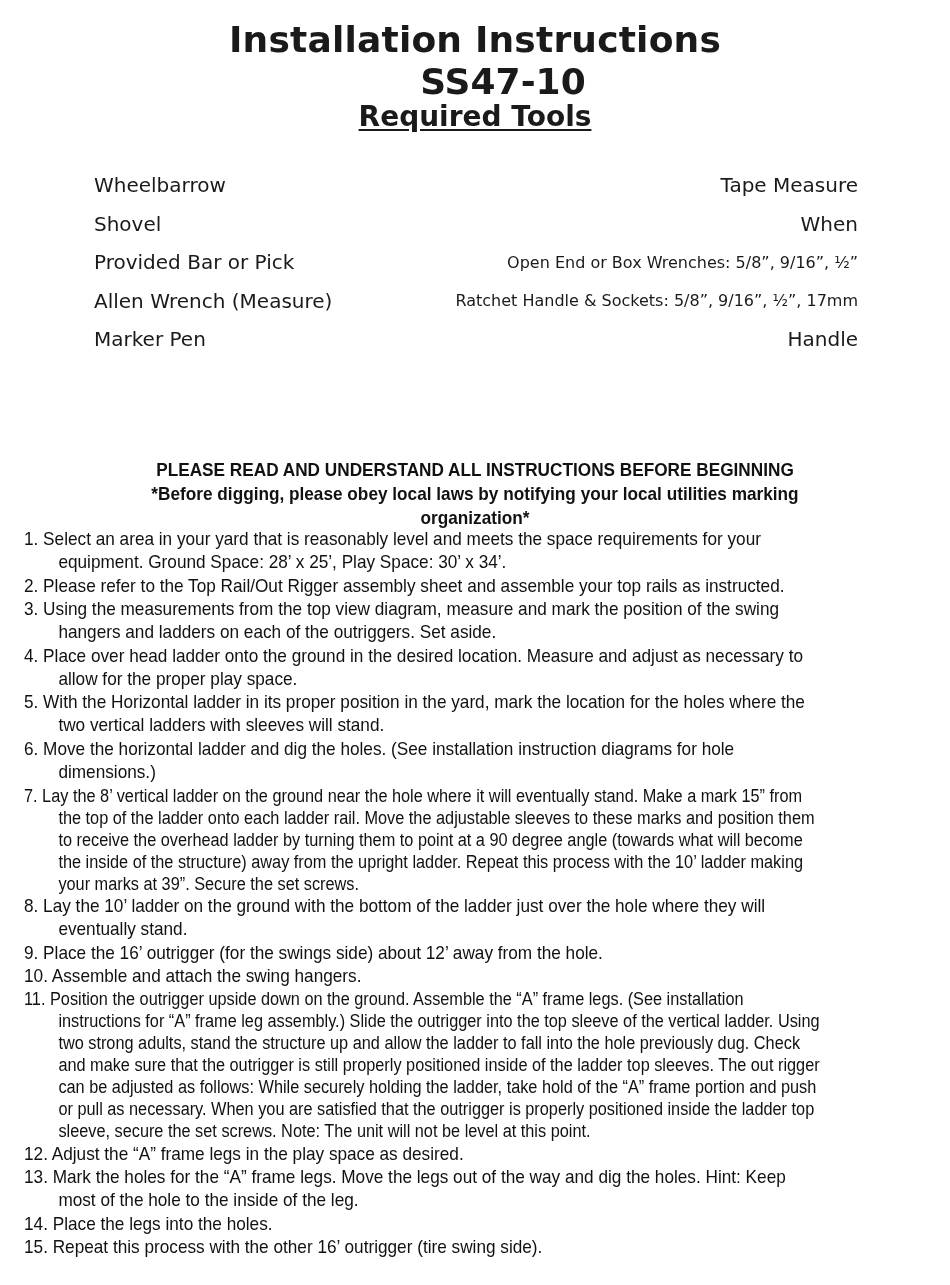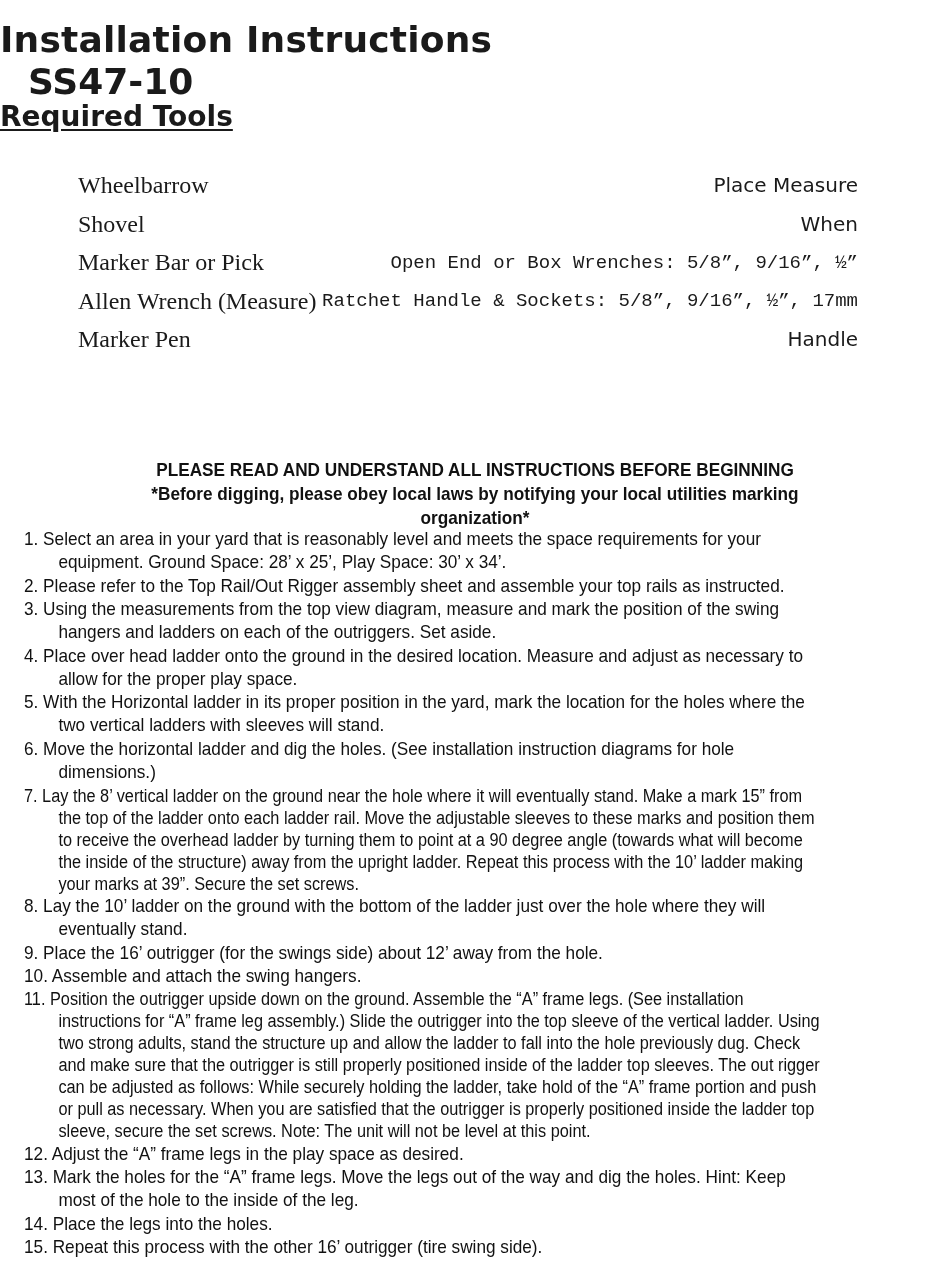--- a/index.html
+++ b/index.html
@@ -12,40 +12,40 @@
       height: 1285px;
       position: relative;
       overflow: hidden;
       color: #1a1a1a;
       font-family: "DejaVu Sans", sans-serif;
     }
     .title {
       position: absolute;
       left: 0;
       width: 950px;
-      text-align: left;
+      text-align: center;
       font-family: "DejaVu Sans", sans-serif;
       font-weight: bold;
       color: #1a1a1a;
       margin: 0;
     }
     #title-main { top: 16px; font-size: 36px; line-height: 48px; letter-spacing: 0.2px; }
     #title-model { top: 58px; font-size: 36px; line-height: 48px; margin-left: 28px; }
     #title-tools { top: 102px; font-size: 28px; line-height: 30px; text-decoration: underline; text-underline-offset: 3px; }
 
     .tool-left, .tool-right {
       position: absolute;
       font-family: "DejaVu Sans", sans-serif;
       color: #1a1a1a;
       white-space: nowrap;
       line-height: 28px;
     }
-    .tool-left { left: 78px; font-size: 24px; font-family: Liberation Serif, serif; }
+    .tool-left { left: 94px; font-size: 20px; }
     .tool-right { right: 92px; text-align: right; font-size: 20px; }
-    .tool-right.small { font-size: 19px; font-family: Liberation Mono, monospace; }
+    .tool-right.small { font-size: 16px; }
 
     .notice {
       position: absolute;
       left: 0;
       width: 950px;
       text-align: center;
       font-family: "Liberation Sans", sans-serif;
       font-weight: bold;
       font-size: 18.5px;
       line-height: 24px;
@@ -84,25 +84,25 @@
 </head>
 <body>
 
 <h1 id="title-main" class="title">Installation Instructions</h1>
 <h2 id="title-model" class="title">SS47-10</h2>
 <h3 id="title-tools" class="title">Required Tools</h3>
 
 <div>
   <div class="tool-left" style="top:171px">Wheelbarrow</div>
   <div class="tool-left" style="top:210px">Shovel</div>
-  <div class="tool-left" style="top:248px">Marker Bar or Pick</div>
+  <div class="tool-left" style="top:248px">Provided Bar or Pick</div>
   <div class="tool-left" style="top:287px">Allen Wrench (Measure)</div>
   <div class="tool-left" style="top:325px">Marker Pen</div>
 
-  <div class="tool-right" style="top:171px">Place Measure</div>
+  <div class="tool-right" style="top:171px">Tape Measure</div>
   <div class="tool-right" style="top:210px">When</div>
   <div class="tool-right small" style="top:249px">Open End or Box Wrenches: 5/8”, 9/16”, ½”</div>
   <div class="tool-right small" style="top:287px">Ratchet Handle &amp; Sockets: 5/8”, 9/16”, ½”, 17mm</div>
   <div class="tool-right" style="top:325px">Handle</div>
 </div>
 
 <div id="notice-1" class="notice">PLEASE READ AND UNDERSTAND ALL INSTRUCTIONS BEFORE BEGINNING</div>
 <div id="notice-2" class="notice">*Before digging, please obey local laws by notifying your local utilities marking</div>
 <div id="notice-3" class="notice">organization*</div>
 

